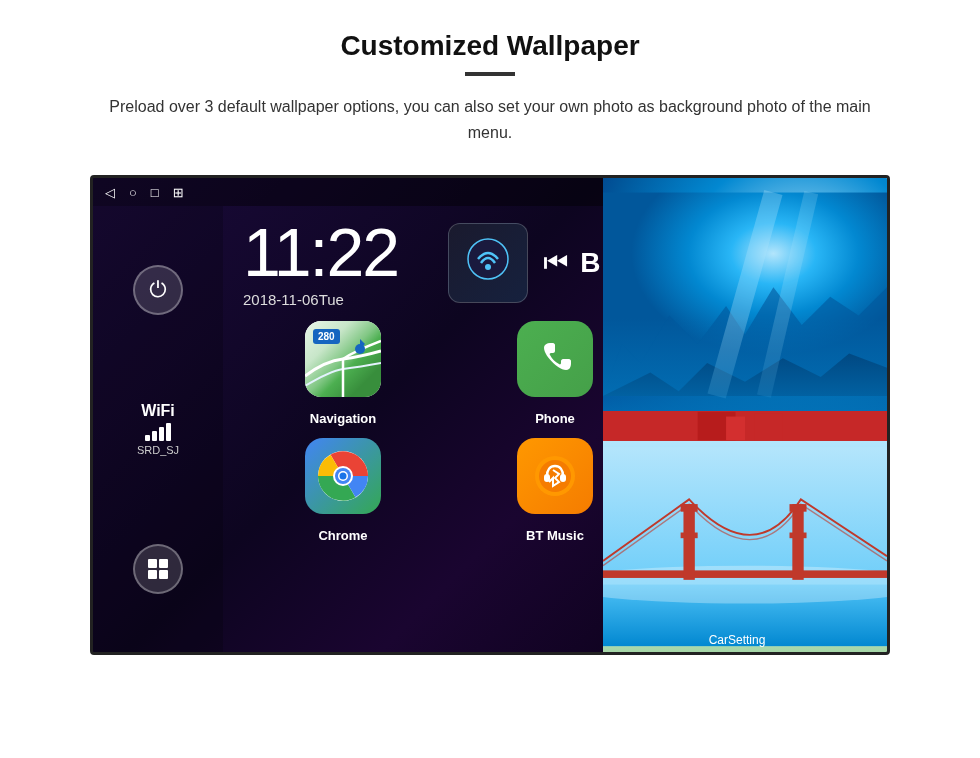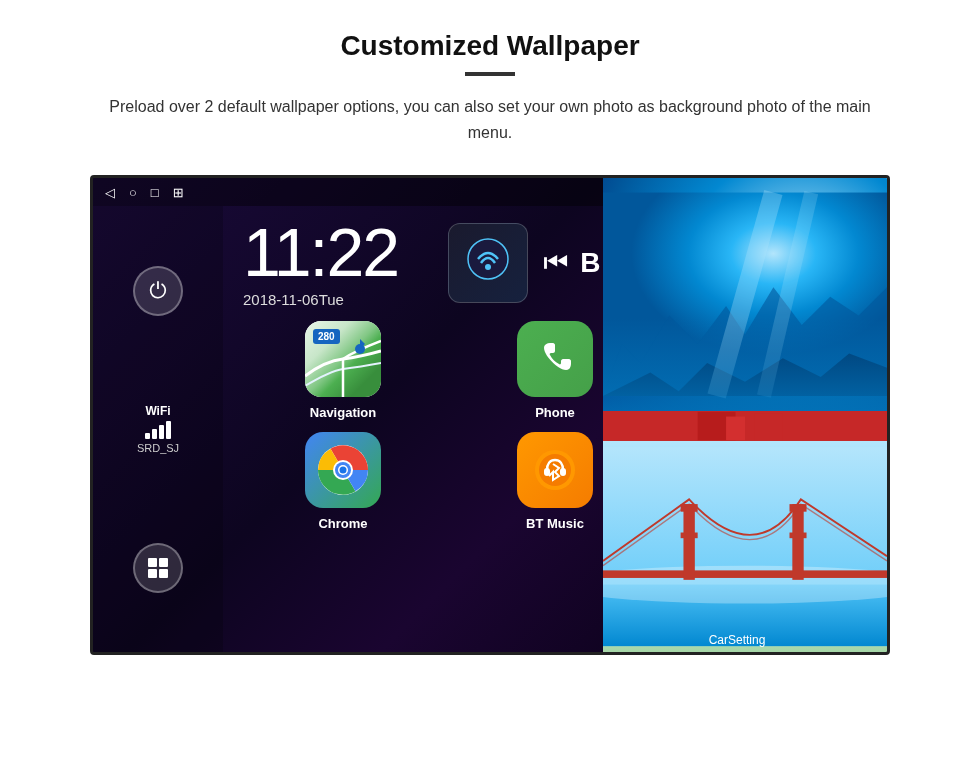--- a/index.html
+++ b/index.html
@@ -114,21 +114,21 @@
       color: #fff;
       font-size: 22px;
     }
 
     .wifi-widget {
       text-align: center;
       color: #fff;
     }
 
     .wifi-label {
-      font-size: 12px;
+      font-size: 16px;
       font-weight: 700;
       color: #fff;
     }
 
     .wifi-bars {
       display: flex;
       gap: 2px;
       align-items: flex-end;
       justify-content: center;
       height: 18px;
@@ -225,21 +225,21 @@
       display: grid;
       grid-template-columns: repeat(3, 1fr);
       gap: 12px;
       padding: 5px 20px 10px;
     }
 
     .app-item {
       display: flex;
       flex-direction: column;
       align-items: center;
-      gap: 8px;
+      gap: 14px;
     }
 
     .app-icon {
       width: 76px;
       height: 76px;
       border-radius: 16px;
       display: flex;
       align-items: center;
       justify-content: center;
       font-size: 32px;
@@ -386,21 +386,21 @@
     }
 
   </style>
 </head>
 <body>
 
 <div class="page-wrapper">
 
   <h1 class="page-title">Customized Wallpaper</h1>
   <div class="title-divider"></div>
-  <p class="page-description">Preload over 2 default wallpaper options, you can also set your own photo as background photo of the main menu.</p>
+  <p class="page-description">Preload over 3 default wallpaper options, you can also set your own photo as background photo of the main menu.</p>
 
   <div class="device-wrapper">
     <div class="android-screen">
 
       <div class="status-bar">
         <div class="status-left">
           <span>◁</span>
           <span>○</span>
           <span>□</span>
           <span>⊞</span>

